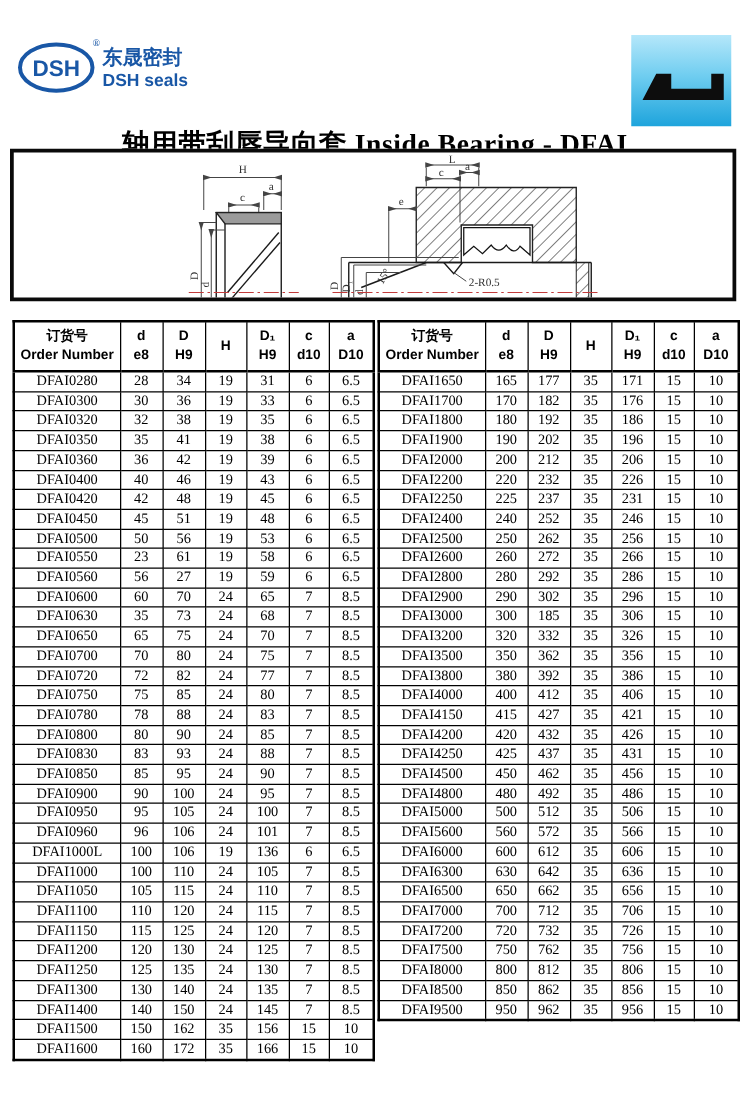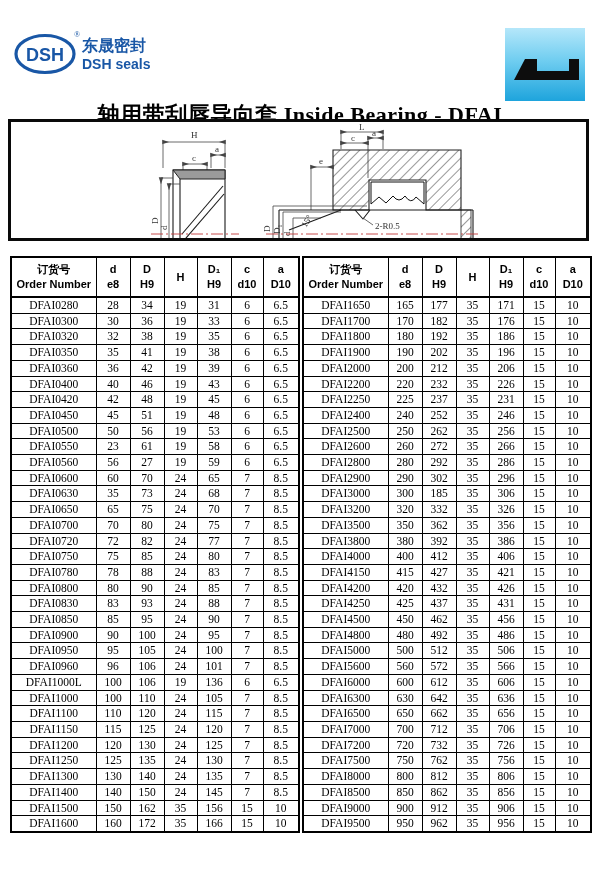--- a/index.html
+++ b/index.html
@@ -409,20 +409,29 @@
       <tr>
         <td>DFAI1000</td>
         <td>100</td>
         <td>110</td>
         <td>24</td>
         <td>105</td>
         <td>7</td>
         <td>8.5</td>
       </tr>
       <tr>
+        <td>DFAI1050</td>
+        <td>105</td>
+        <td>115</td>
+        <td>24</td>
+        <td>110</td>
+        <td>7</td>
+        <td>8.5</td>
+      </tr>
+      <tr>
         <td>DFAI1100</td>
         <td>110</td>
         <td>120</td>
         <td>24</td>
         <td>115</td>
         <td>7</td>
         <td>8.5</td>
       </tr>
       <tr>
         <td>DFAI1150</td>
@@ -814,29 +823,20 @@
       <tr>
         <td>DFAI8500</td>
         <td>850</td>
         <td>862</td>
         <td>35</td>
         <td>856</td>
         <td>15</td>
         <td>10</td>
       </tr>
       <tr>
-        <td>DFAI9000</td>
-        <td>900</td>
-        <td>912</td>
-        <td>35</td>
-        <td>906</td>
-        <td>15</td>
-        <td>10</td>
-      </tr>
-      <tr>
         <td>DFAI9500</td>
         <td>950</td>
         <td>962</td>
         <td>35</td>
         <td>956</td>
         <td>15</td>
         <td>10</td>
       </tr>
     </tbody>
 </table>

